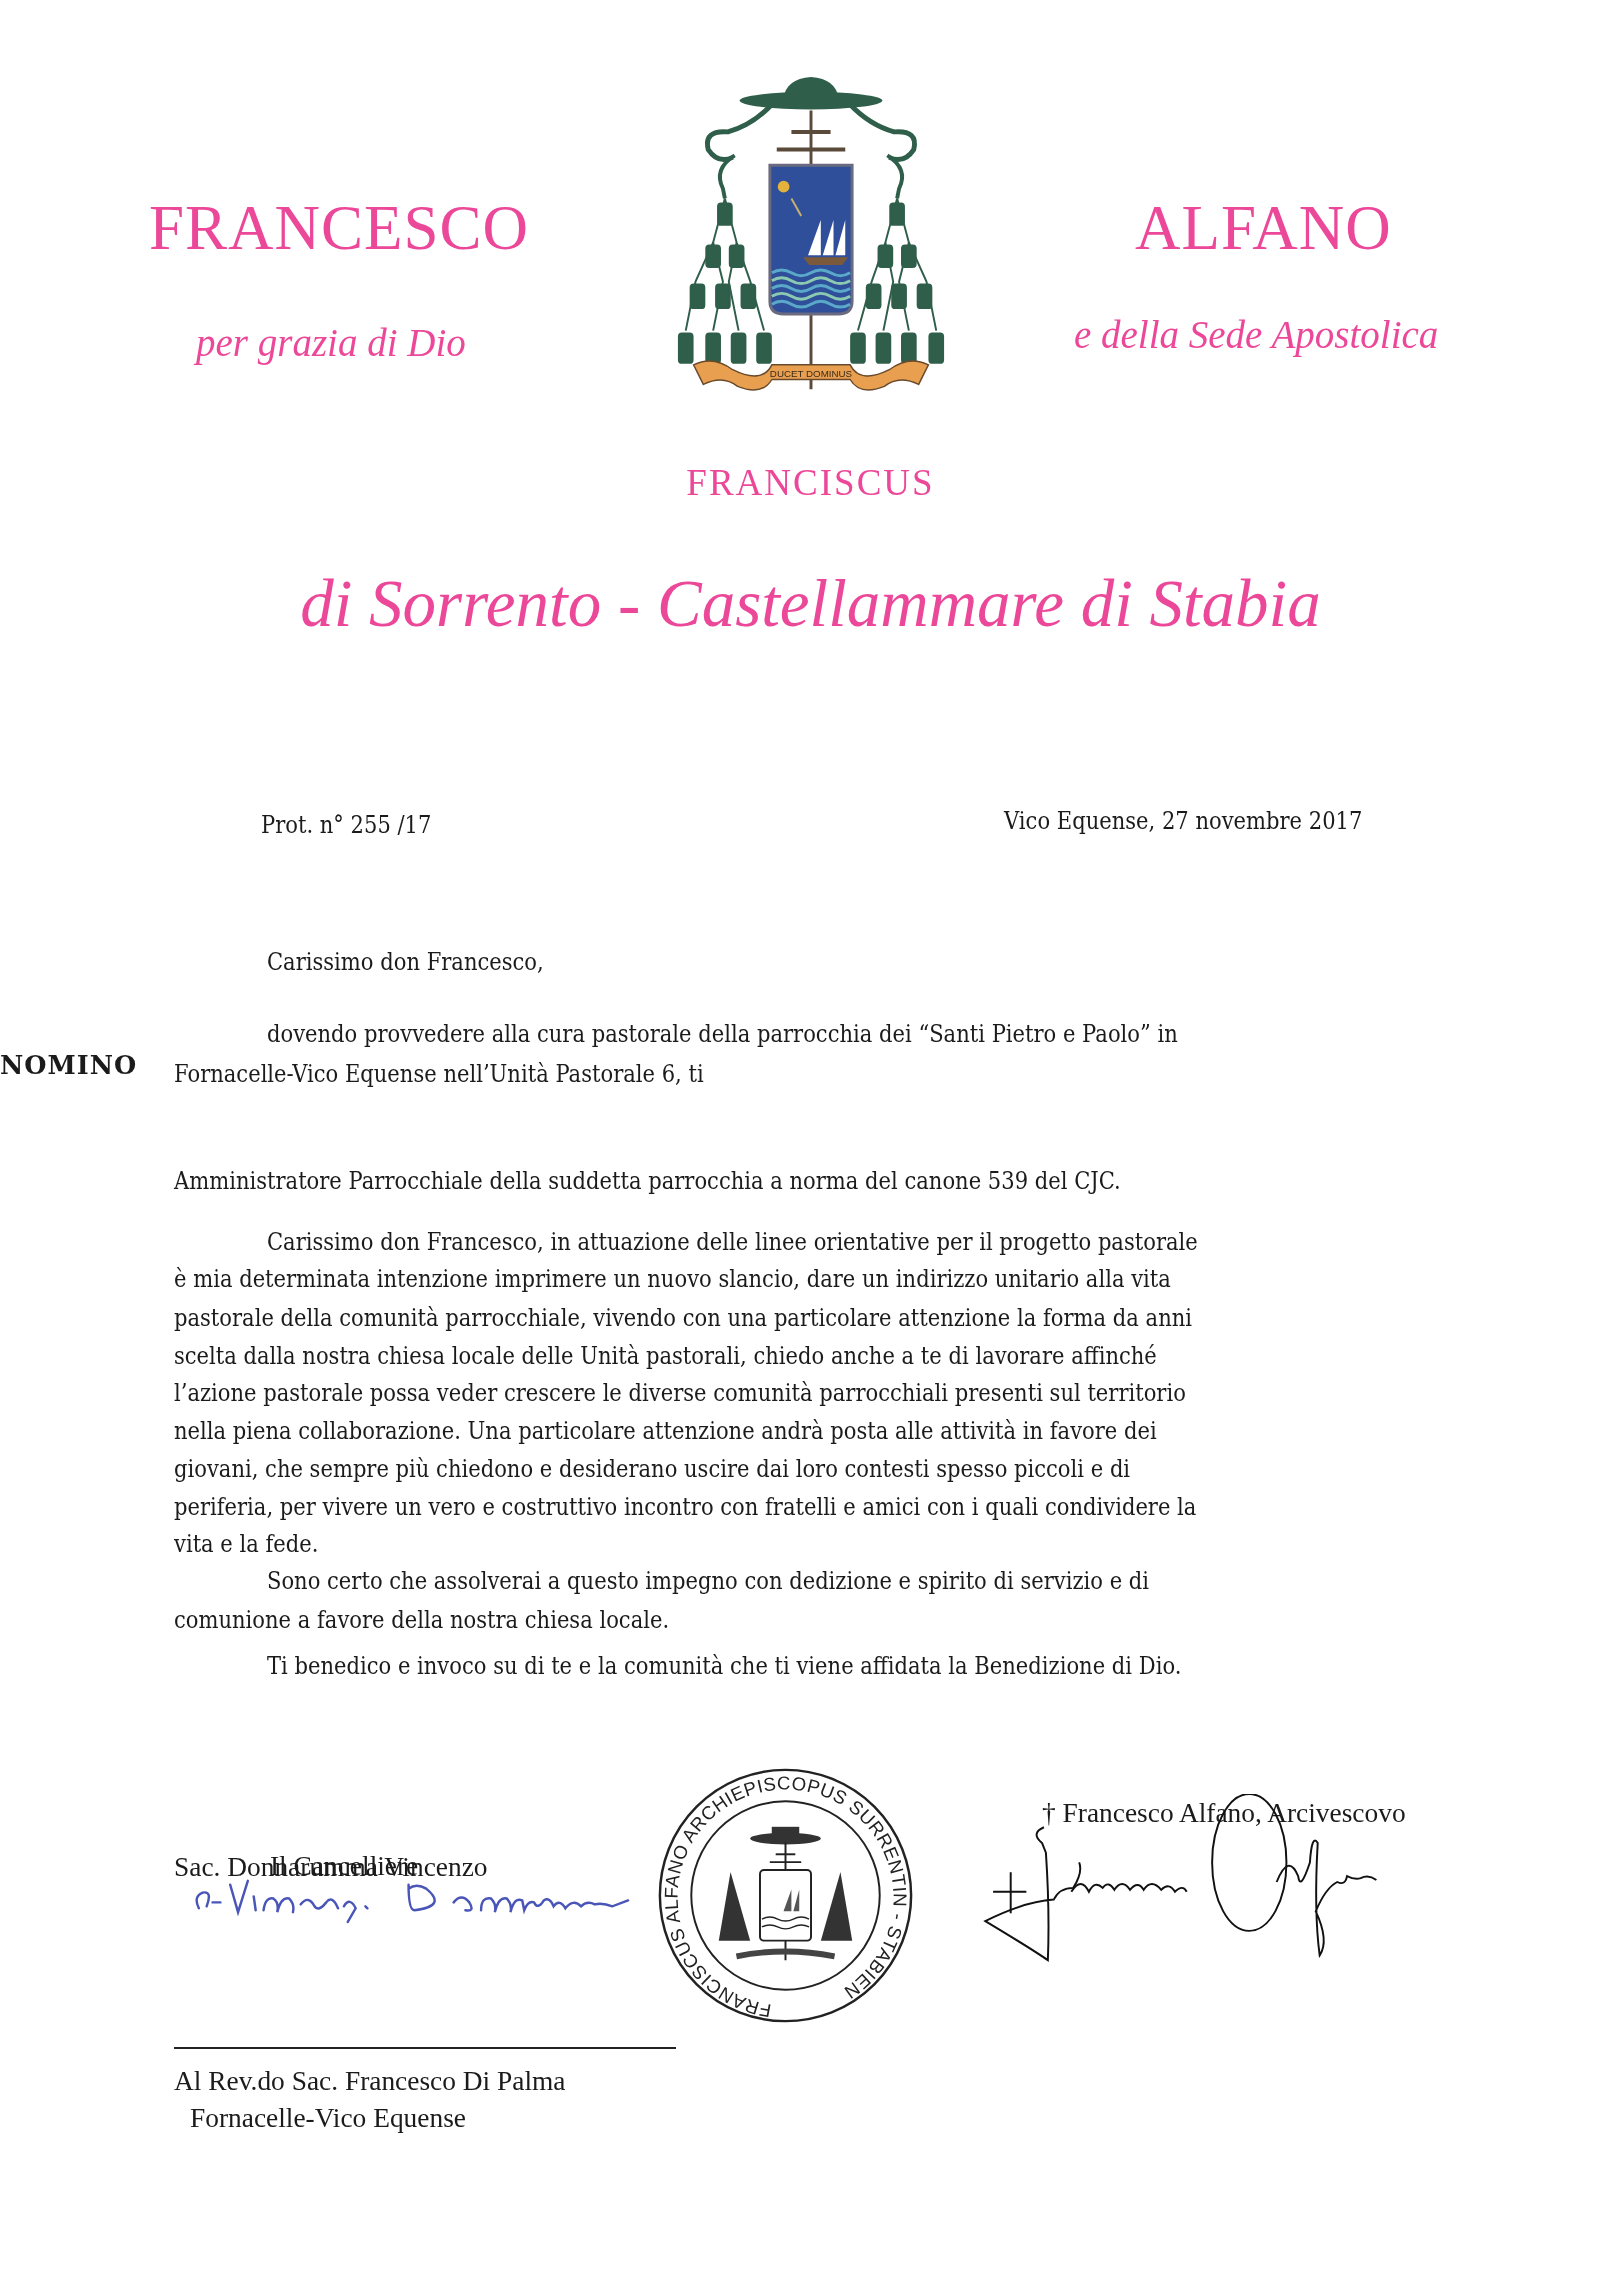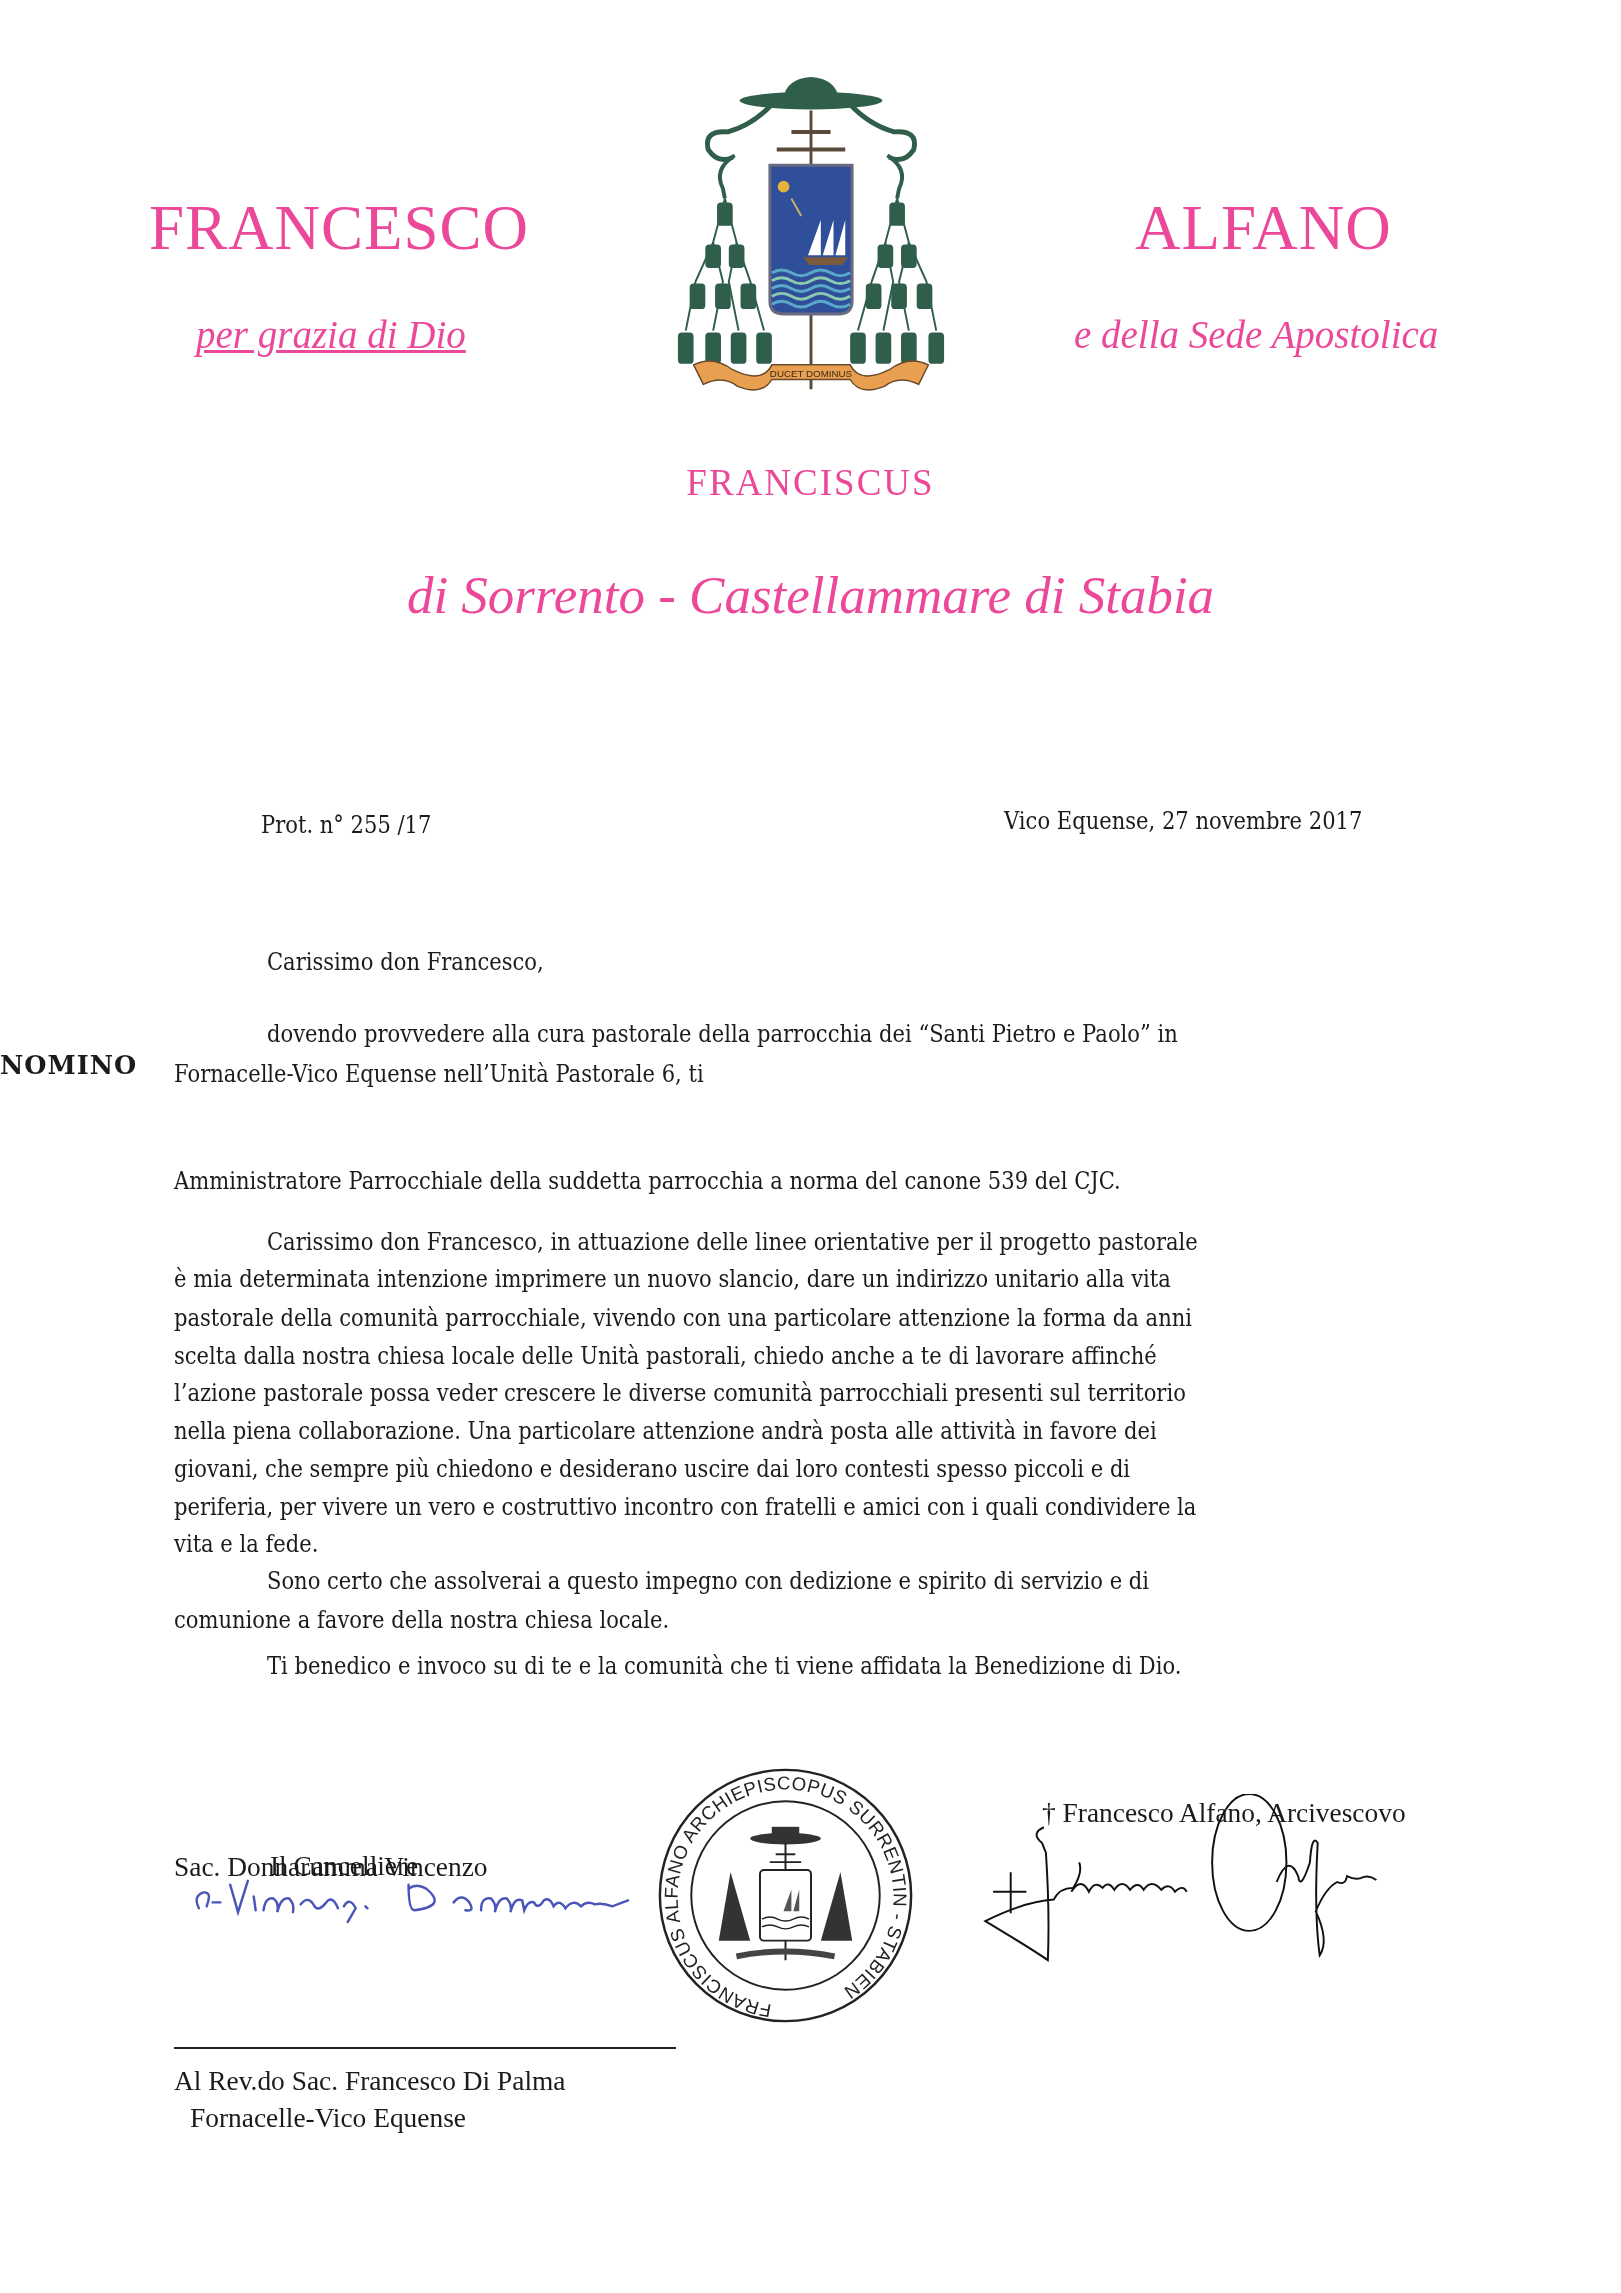--- a/index.html
+++ b/index.html
@@ -2,32 +2,32 @@
 <html><head>
 <meta charset="utf-8">
 <style>
   html, body { margin:0; padding:0; background:#ffffff; }
   body { width:1621px; height:2294px; position:relative; overflow:hidden; color:#1a1a1a; }
   .abs { position:absolute; }
   .hdr-serif { font-family:"Liberation Serif","DejaVu Serif",serif; color:#ec4899; }
   .name { font-size:63px; letter-spacing:1px; font-weight:normal; }
   .sub { font-style:italic; font-size:39px; }
   .arc { font-size:37px; letter-spacing:2px; }
-  .diocese { font-style:italic; font-size:53px; }
+  .diocese { font-style:italic; font-size:67px; }
   .body-text { font-family:"DejaVu Serif","Liberation Serif",serif; font-size:24.5px; color:#1b1b1b; transform:scaleX(0.86); transform-origin:left top; white-space:nowrap; }
   .nomino { font-family:"DejaVu Serif",serif; font-size:25.5px; font-weight:bold; letter-spacing:1px; color:#1b1b1b; }
   .sig-text { font-family:"Liberation Serif","DejaVu Serif",serif; font-size:27.4px; color:#1b1b1b; }
   .rule { position:absolute; left:174px; top:2047px; width:502px; height:2px; background:#222; }
 </style>
 </head>
 <body>
 
 <div class="abs hdr-serif name" style="left:149px; top:192px;">FRANCESCO</div>
 <div class="abs hdr-serif name" style="left:1135px; top:192px;">ALFANO</div>
-<div class="abs hdr-serif sub" style="left:196px; top:312px;text-decoration:underline;">per grazia di Dio</div>
+<div class="abs hdr-serif sub" style="left:196px; top:320px;">per grazia di Dio</div>
 <div class="abs hdr-serif sub" style="left:1074px; top:312px;">e della Sede Apostolica</div>
 
 <div class="abs" style="left:674px; top:71px; width:274px; height:343px;">
   <svg width="274" height="343" viewBox="0 0 280 350">
 
     <ellipse cx="140" cy="30" rx="73" ry="9" fill="#2f5e4a"></ellipse>
     <path d="M112 28 Q114 8 140 6 Q166 8 168 28 Z" fill="#2f5e4a"></path>
 
     <path d="M100 34 Q80 55 55 62 Q30 60 35 80 Q45 95 60 88" fill="none" stroke="#2f5e4a" stroke-width="5"></path>
     <path d="M180 34 Q200 55 225 62 Q250 60 245 80 Q235 95 220 88" fill="none" stroke="#2f5e4a" stroke-width="5"></path>

